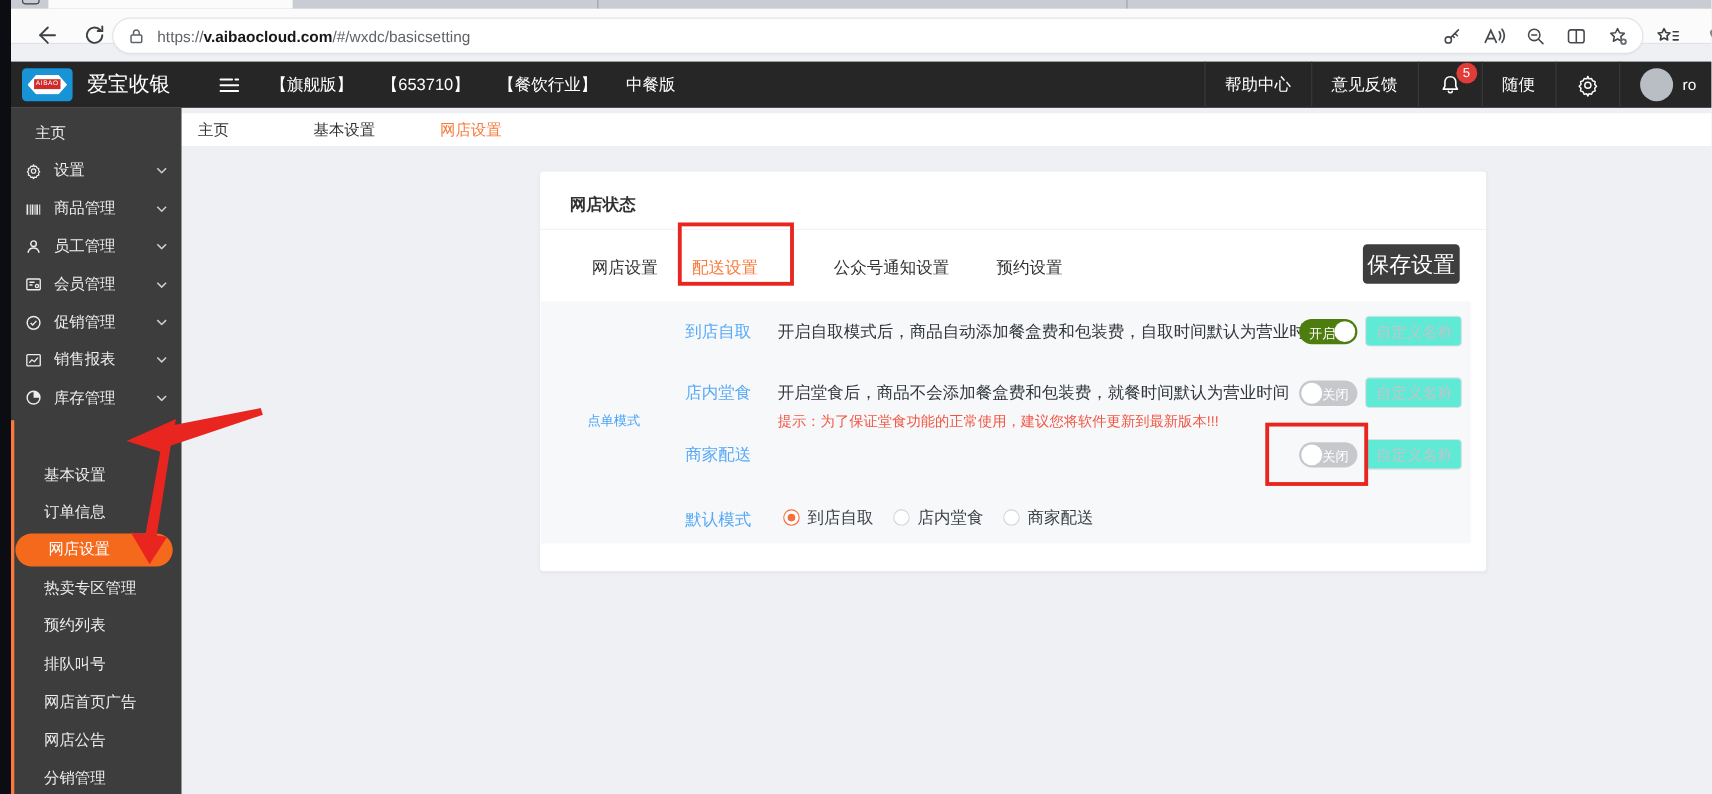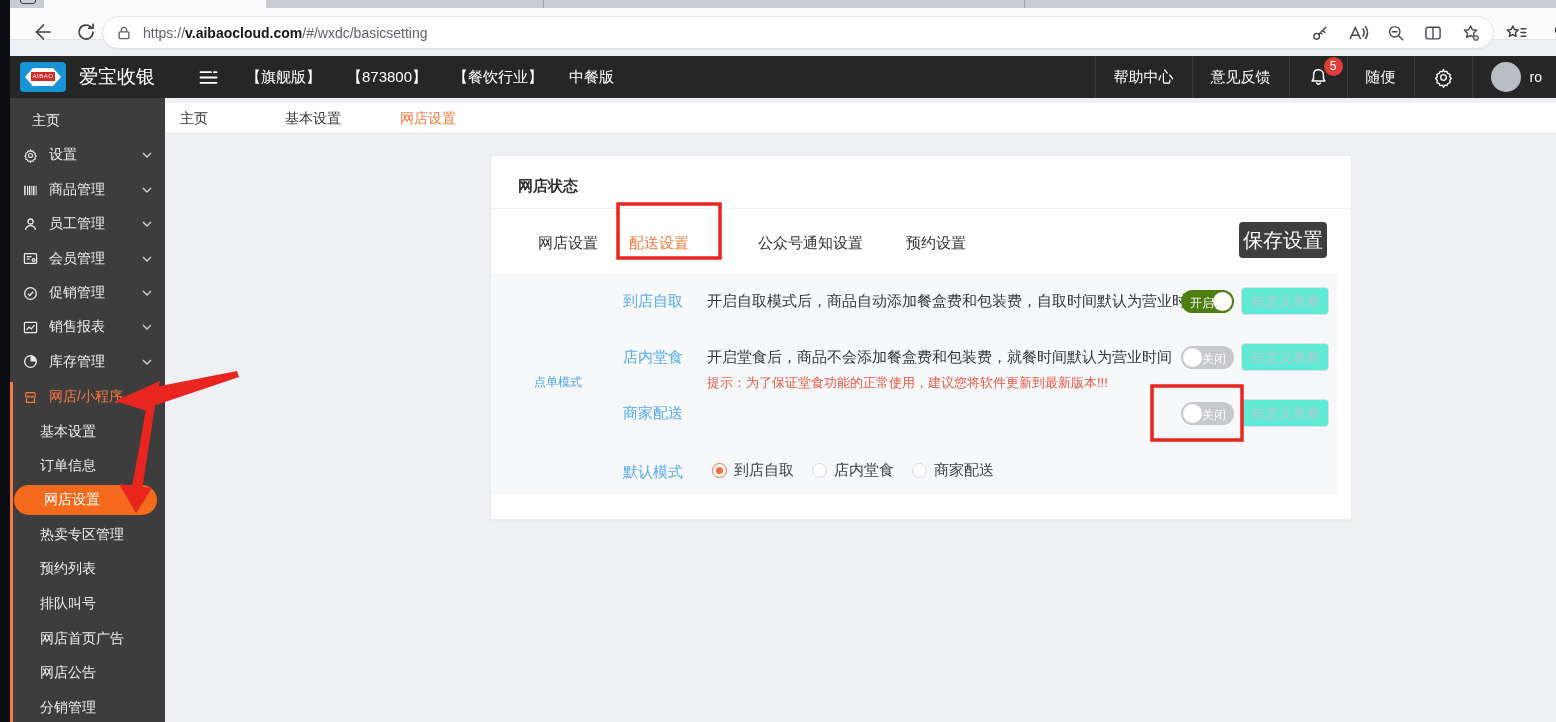--- a/index.html
+++ b/index.html
@@ -206,21 +206,21 @@
     <div class="band">AIBAO</div>
   </div>
   <div class="brand">爱宝收银</div>
   <span class="hamb">
     <svg width="19" height="15" viewBox="0 0 19 15" fill="none" stroke="currentColor" stroke-width="1.8" stroke-linecap="round">
         <path d="M1.5 2.2h10.5M15 2.2h2.5M1.5 7.5h16M1.5 12.8h16"></path>
       </svg>
   </span>
   <div class="hdr-badges">
     <span>【旗舰版】</span>
-    <span>【873800】</span>
+    <span>【653710】</span>
     <span>【餐饮行业】</span>
     <span>中餐版</span>
   </div>
 
   <div class="hdr-right">
     <div class="hcell">
         <span>帮助中心</span>
       </div>
     <div class="hcell">
         <span>意见反馈</span>
@@ -364,30 +364,20 @@
         </svg>
       </span>
     <span class="lb">库存管理</span>
     <span class="chev">
         <svg width="10" height="6" viewBox="0 0 10 6" fill="none" stroke="currentColor" stroke-width="1.4">
           <path d="M1 1l4 4 4-4"></path>
         </svg>
       </span>
   </div>
 
-  <div class="sitem orange" style="top:282px;">
-    <span class="ic">
-        <svg viewBox="0 0 16 16" width="15" height="15" fill="none" stroke="currentColor" stroke-width="1.3">
-          <path d="M2.6 5.8 3.6 2.8h8.8l1 3"></path>
-          <path d="M2.6 5.8c0 1 .8 1.9 1.8 1.9s1.7-.9 1.7-1.9c0 1 .9 1.9 1.9 1.9s1.9-.9 1.9-1.9c0 1 .7 1.9 1.7 1.9s1.8-.9 1.8-1.9"></path>
-          <path d="M3.7 8.6v4.6h8.6V8.6"></path>
-        </svg>
-      </span>
-    <span class="lb">网店/小程序</span>
-  </div>
 
   <div class="sitem sub" style="top:316.5px;">
     <span class="lb">基本设置</span>
   </div>
   <div class="sitem sub" style="top:351px;">
     <span class="lb">订单信息</span>
   </div>
 
   <div class="pill">
     <span class="lb">网店设置</span>

